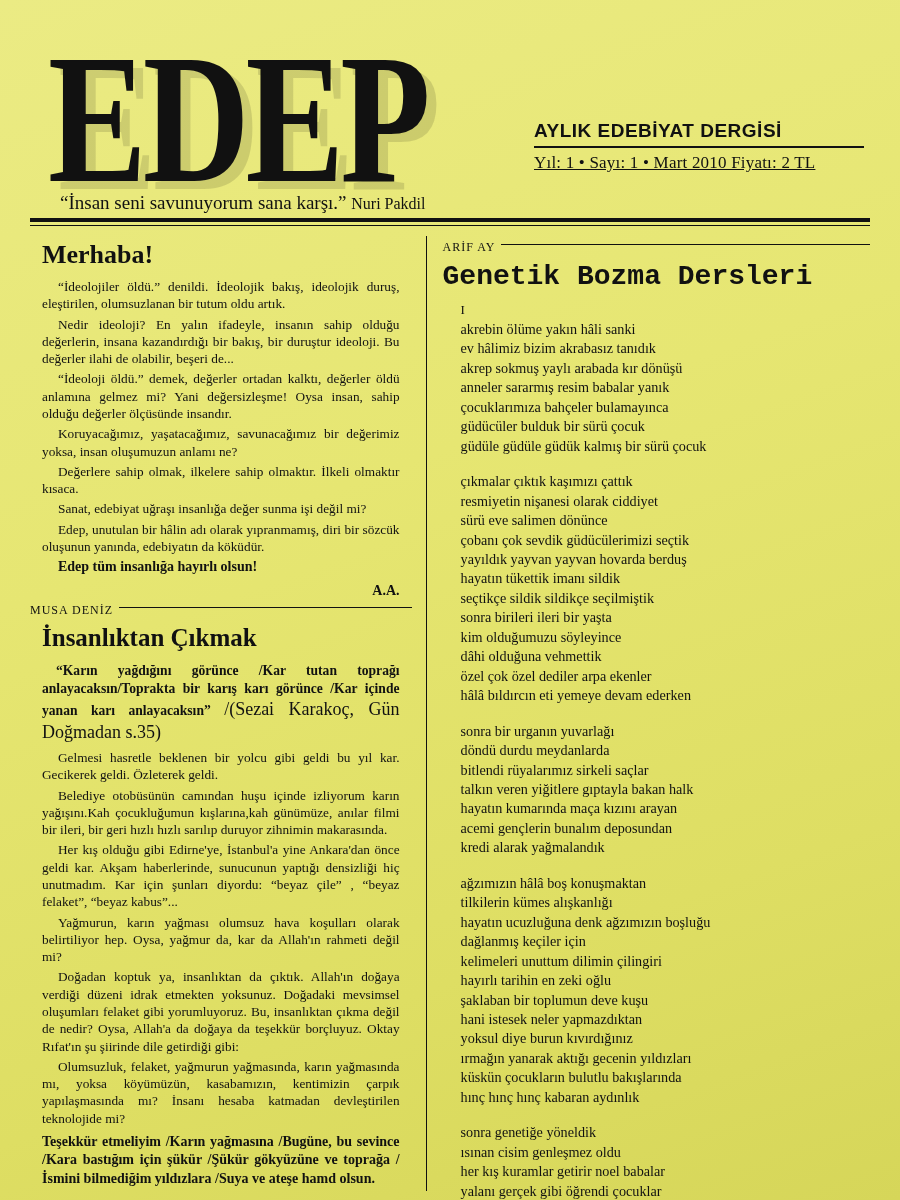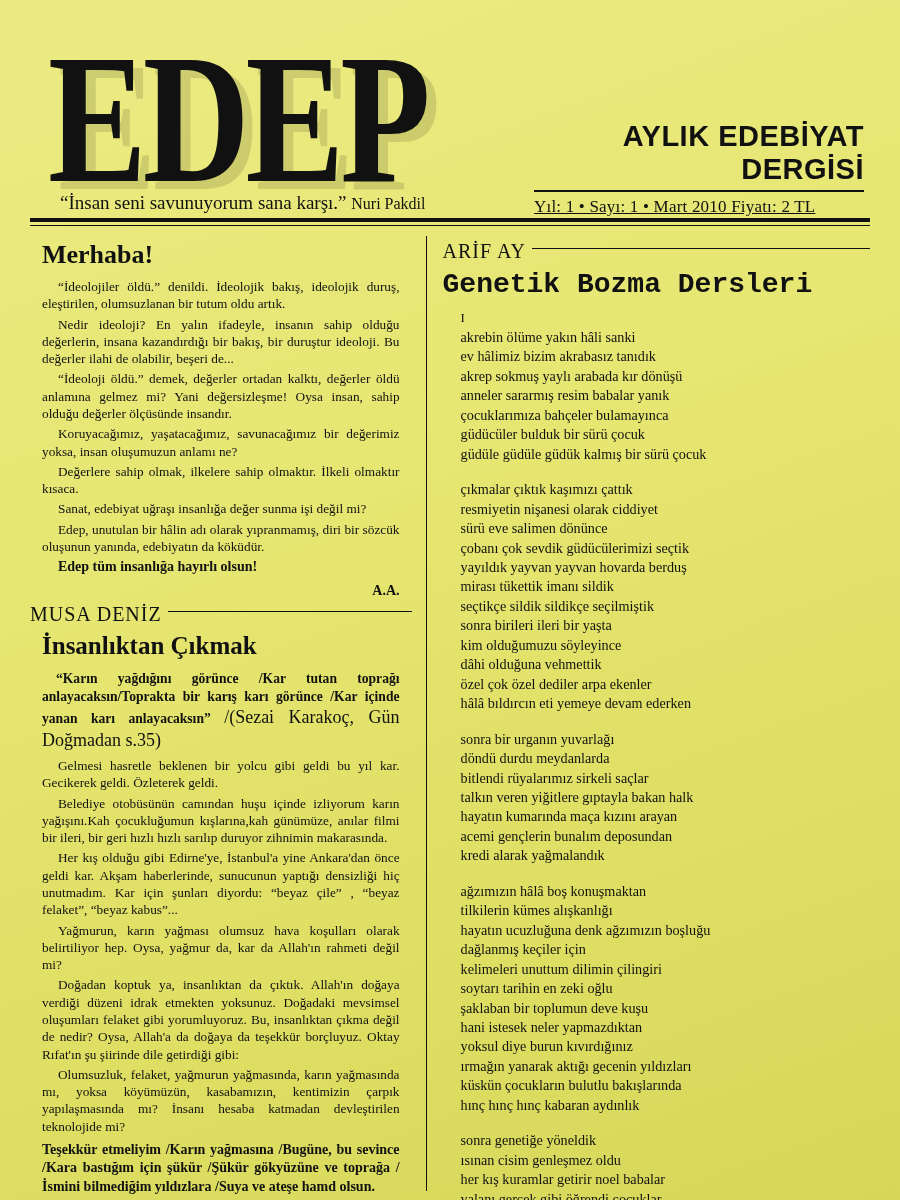--- a/index.html
+++ b/index.html
@@ -57,24 +57,23 @@
   .masthead-right {
     position: absolute;
     right: 6px;
     top: 96px;
     text-align: left;
     width: 330px;
   }
   .subtitle-main {
     font-family: "Liberation Sans", sans-serif;
     font-weight: bold;
-    font-size: 29px;
+    font-size: 19px;
     letter-spacing: 0.5px;
     color: #111;
-    text-align: right;
   }
   .subtitle-rule {
     border-bottom: 2px solid #111;
     margin: 4px 0 5px 0;
     width: 100%;
   }
   .issue-line {
     font-family: "Liberation Serif", serif;
     font-size: 17px;
     color: #111;
@@ -140,21 +139,21 @@
   }
   h3.article-head {
     font-family: "Liberation Serif", serif;
     font-weight: bold;
     font-size: 25px;
     margin: 6px 0 10px 12px;
     color: #111;
   }
   .byline {
     font-family: "Liberation Serif", serif;
-    font-size: 20px;
+    font-size: 12px;
     letter-spacing: 1px;
     color: #111;
     display: flex;
     align-items: center;
     margin-top: 4px;
   }
   .byline .name { white-space: nowrap; padding-right: 6px; }
   .byline .line { flex: 1; border-bottom: 1.5px solid #111; position: relative; top: -3px;}
   .byline-top {
     margin-bottom: 2px;
@@ -304,21 +303,21 @@
         <div class="poem-line">güdücüler bulduk bir sürü çocuk</div>
         <div class="poem-line">güdüle güdüle güdük kalmış bir sürü çocuk</div>
       </div>
 
       <div class="poem-stanza">
         <div class="poem-line">çıkmalar çıktık kaşımızı çattık</div>
         <div class="poem-line">resmiyetin nişanesi olarak ciddiyet</div>
         <div class="poem-line">sürü eve salimen dönünce</div>
         <div class="poem-line">çobanı çok sevdik güdücülerimizi seçtik</div>
         <div class="poem-line">yayıldık yayvan yayvan hovarda berduş</div>
-        <div class="poem-line">mirası tükettik imanı sildik</div>
+        <div class="poem-line">hayatın tükettik imanı sildik</div>
         <div class="poem-line">seçtikçe sildik sildikçe seçilmiştik</div>
         <div class="poem-line">sonra birileri ileri bir yaşta</div>
         <div class="poem-line">kim olduğumuzu söyleyince</div>
         <div class="poem-line">dâhi olduğuna vehmettik</div>
         <div class="poem-line">özel çok özel dediler arpa ekenler</div>
         <div class="poem-line">hâlâ bıldırcın eti yemeye devam ederken</div>
       </div>
 
       <div class="poem-stanza">
         <div class="poem-line">sonra bir urganın yuvarlağı</div>
@@ -329,21 +328,21 @@
         <div class="poem-line">acemi gençlerin bunalım deposundan</div>
         <div class="poem-line">kredi alarak yağmalandık</div>
       </div>
 
       <div class="poem-stanza">
         <div class="poem-line">ağzımızın hâlâ boş konuşmaktan</div>
         <div class="poem-line">tilkilerin kümes alışkanlığı</div>
         <div class="poem-line">hayatın ucuzluğuna denk ağzımızın boşluğu</div>
         <div class="poem-line">dağlanmış keçiler için</div>
         <div class="poem-line">kelimeleri unuttum dilimin çilingiri</div>
-        <div class="poem-line">soytarı tarihin en zeki oğlu</div>
+        <div class="poem-line">hayırlı tarihin en zeki oğlu</div>
         <div class="poem-line">şaklaban bir toplumun deve kuşu</div>
         <div class="poem-line">hani istesek neler yapmazdıktan</div>
         <div class="poem-line">yoksul diye burun kıvırdığınız</div>
         <div class="poem-line">ırmağın yanarak aktığı gecenin yıldızları</div>
         <div class="poem-line">küskün çocukların bulutlu bakışlarında</div>
         <div class="poem-line">hınç hınç hınç kabaran aydınlık</div>
       </div>
 
       <div class="poem-stanza">
         <div class="poem-line">sonra genetiğe yöneldik</div>

